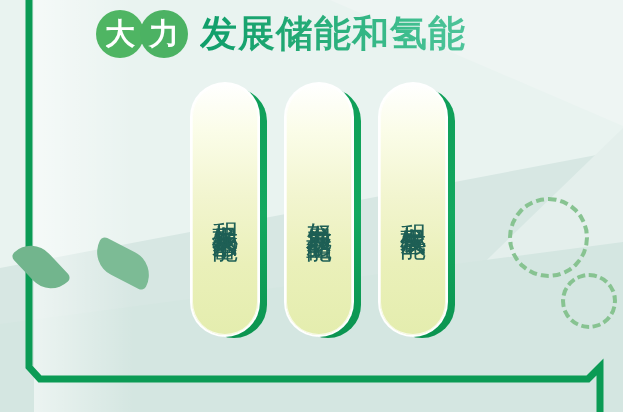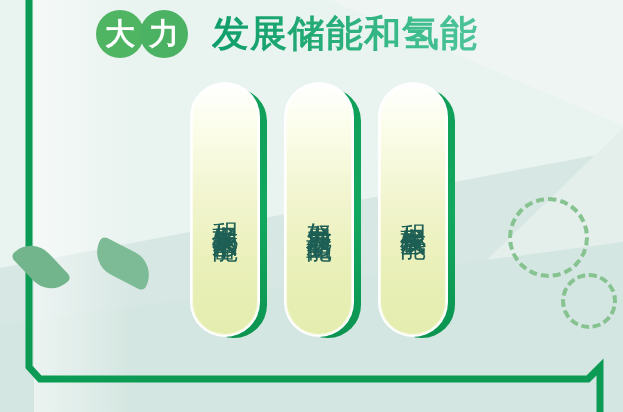--- a/index.html
+++ b/index.html
@@ -67,21 +67,21 @@
   .circ-wrap{position:relative;width:104px;height:48px;}
   .circ{
     position:absolute;top:0;width:48px;height:48px;border-radius:50%;
     background:#4fb563;display:flex;align-items:center;justify-content:center;
     color:#ffffff;font-size:30px;font-weight:bold;line-height:1;
     font-family:"DejaVu Sans","Liberation Sans",sans-serif;
   }
   .circ-1{left:0;}
   .circ-2{left:44px;background:#4cb263;}
   .title-text{
-    margin-left:12px;font-size:37px;font-weight:bold;line-height:48px;
+    margin-left:0;font-size:37px;font-weight:bold;line-height:48px;
     letter-spacing:1px;
     background:linear-gradient(90deg,#0f9e6a 0%,#21a974 35%,#3cbc8c 75%,#4ec49a 100%);
     -webkit-background-clip:text;background-clip:text;color:transparent;
     -webkit-text-fill-color:transparent;
     font-family:"DejaVu Sans","Liberation Sans",sans-serif;
   }
 
   
   .cards{position:absolute;left:0;top:0;width:623px;height:412px;}
   .card-holder{position:absolute;top:84px;width:76px;height:252px;}

